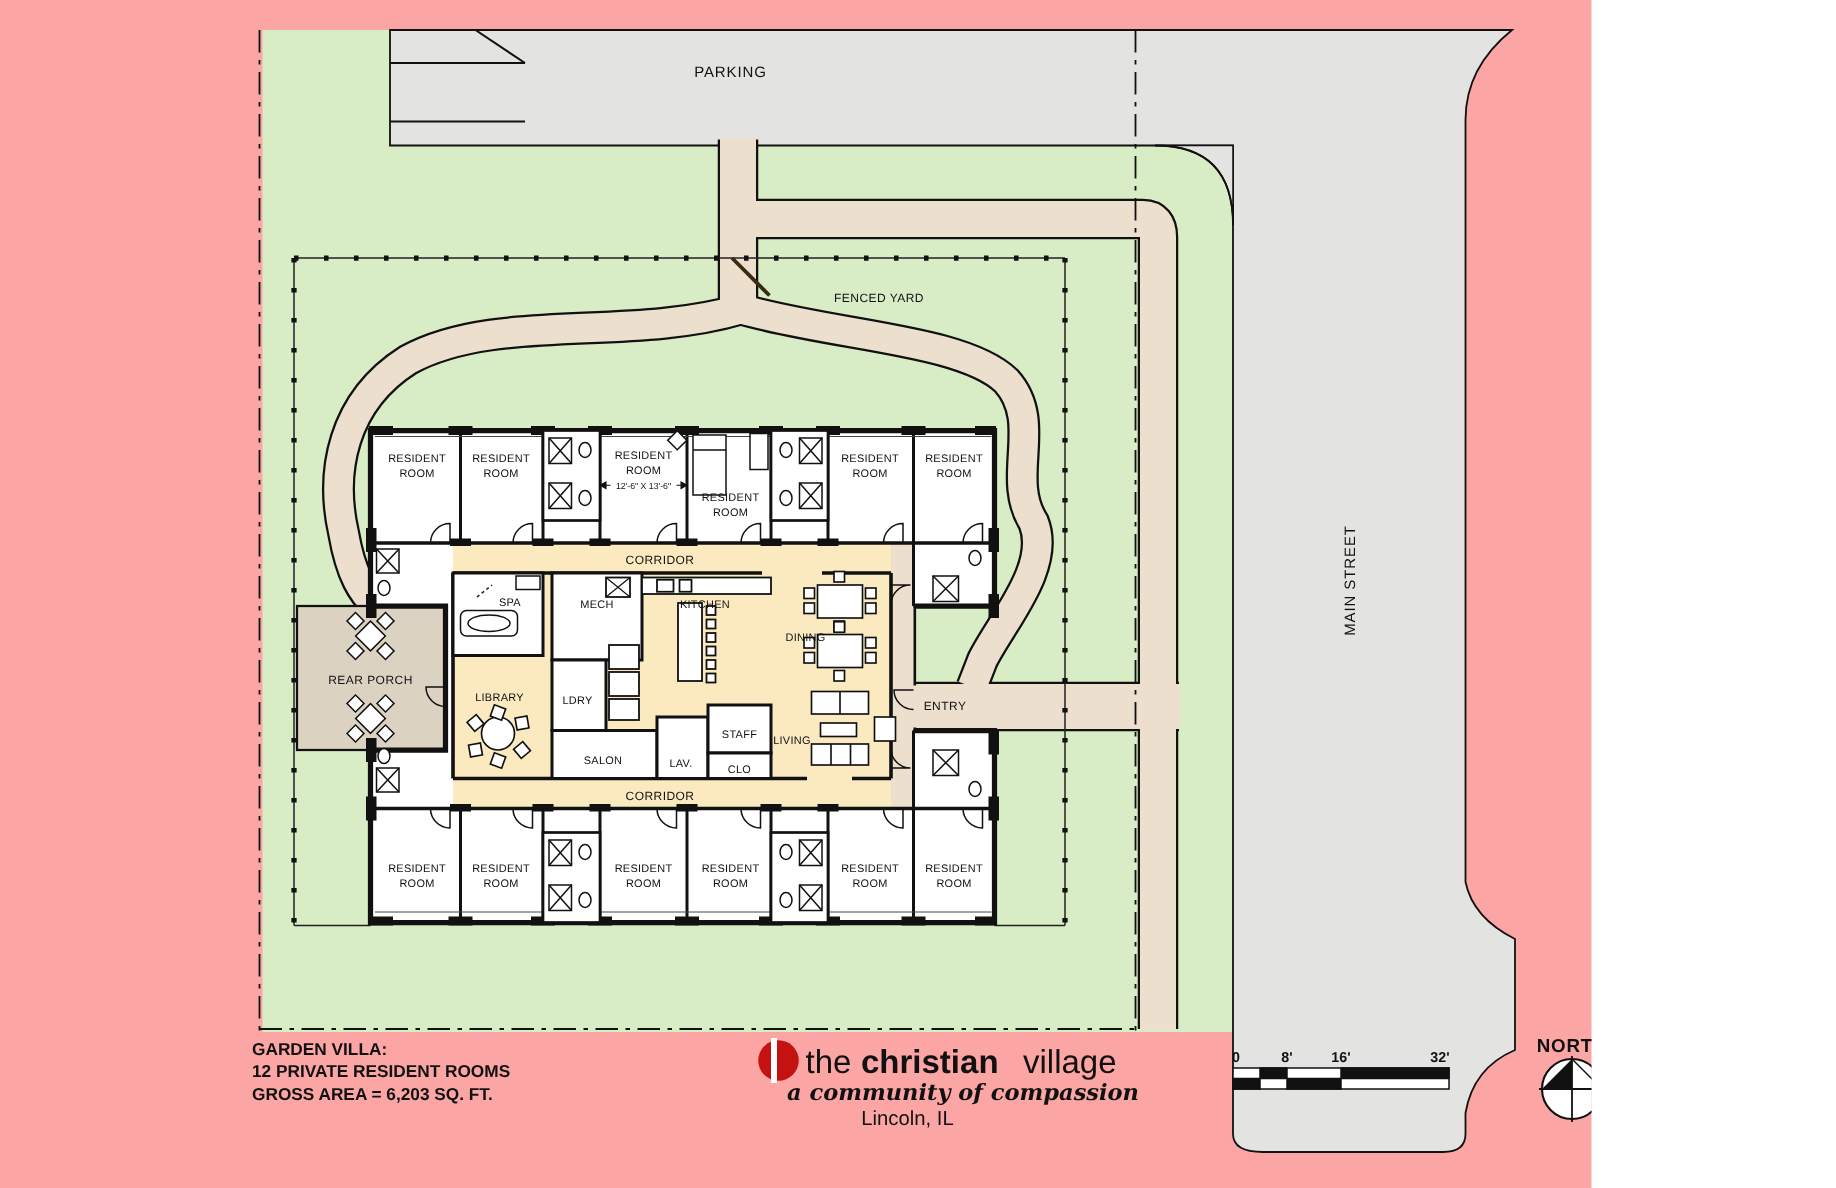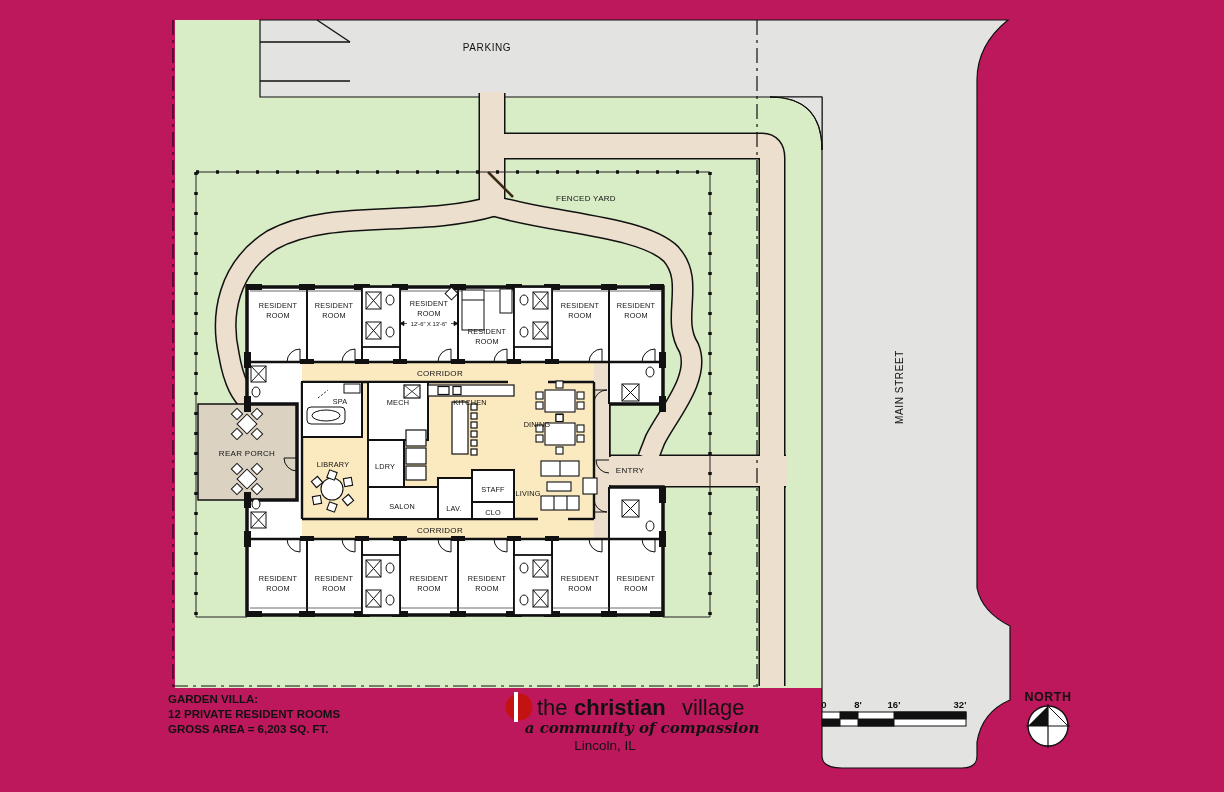--- a/index.html
+++ b/index.html
@@ -1,16 +1,16 @@
 <!DOCTYPE html>
 <html><head>
 <meta charset="utf-8">
 <style>
   html,body{margin:0;padding:0;background:#ffffff;}
-  #stage{position:relative;width:1224px;height:792px;background:#be185d;overflow:hidden;
+  #stage{position:relative;width:1061px;height:792px;background:#fca5a5;overflow:hidden;
          font-family:"Liberation Sans",sans-serif;text-decoration:underline;}
   svg{position:absolute;inset:0;display:block;}
   text{fill:#111111;font-family:"Liberation Sans",sans-serif;}
   .lbl{font-size:8px;letter-spacing:.3px;}
   .lbl7{font-size:7.3px;letter-spacing:.2px;}
   .big{font-size:10px;letter-spacing:.6px;}
   .dim{font-size:5.8px;}
   .mid{text-anchor:middle;}
   .title{font-size:11.5px;font-weight:bold;}
   .logo-rg{font-size:22px;}

